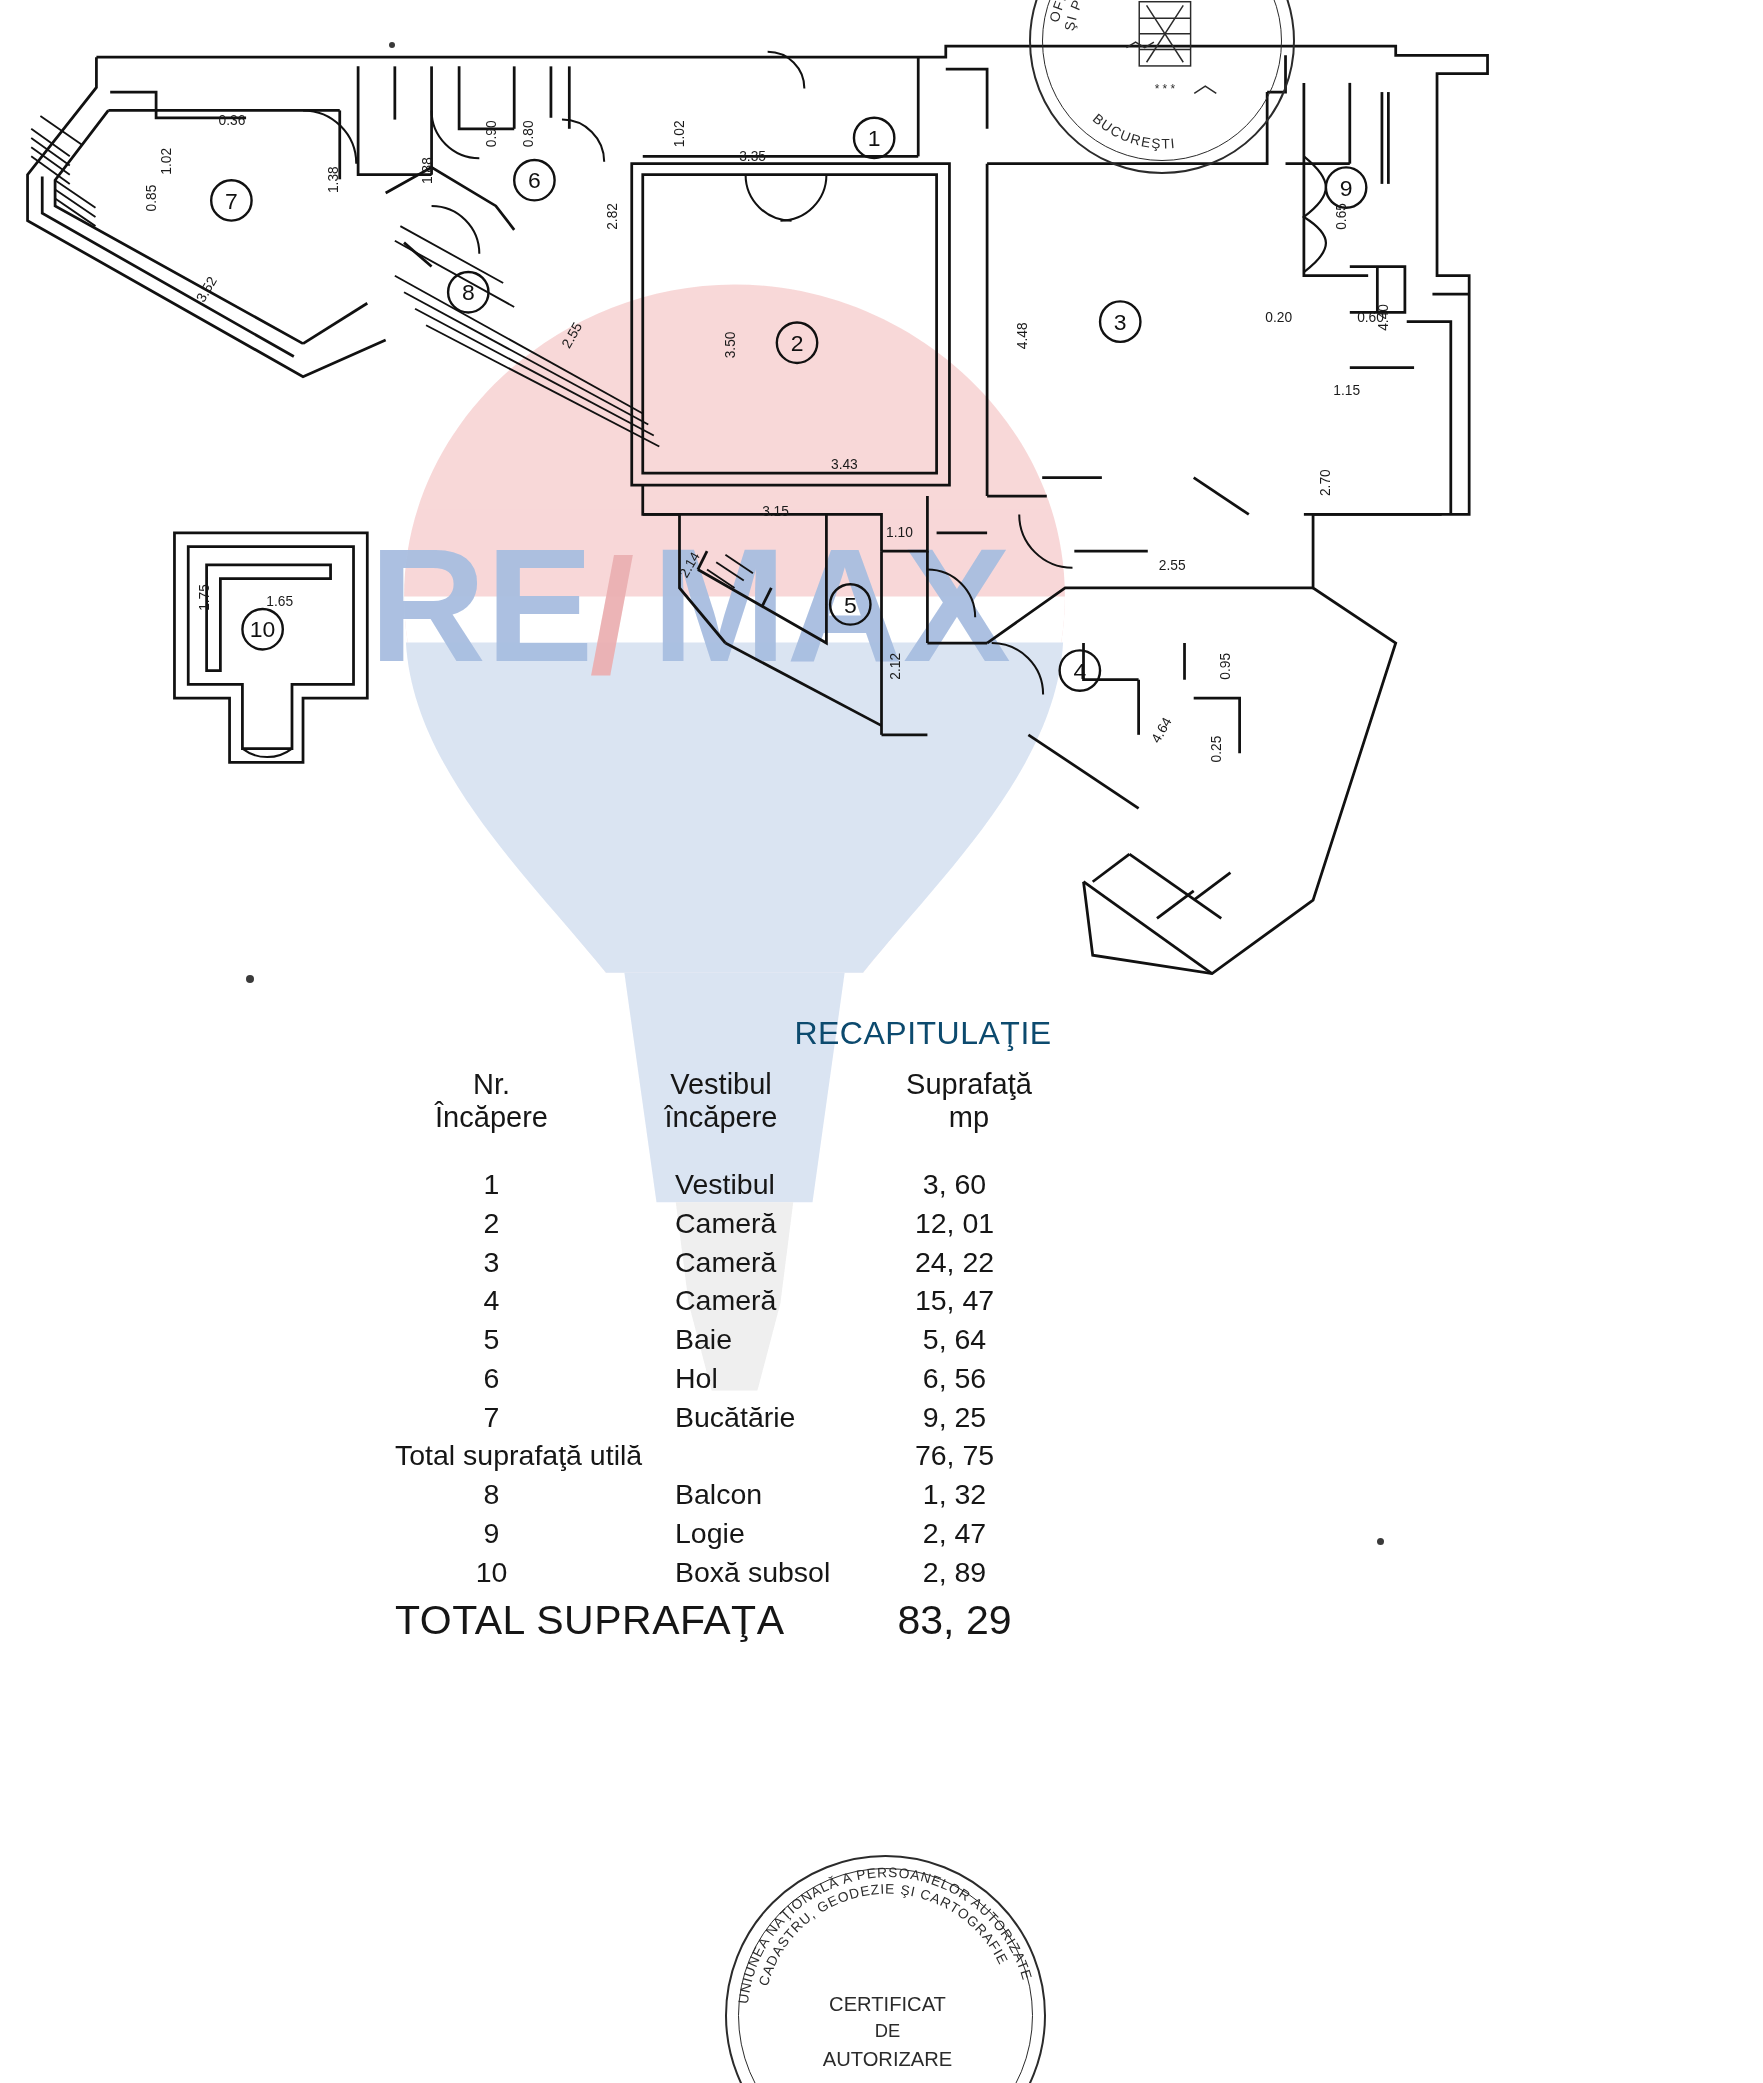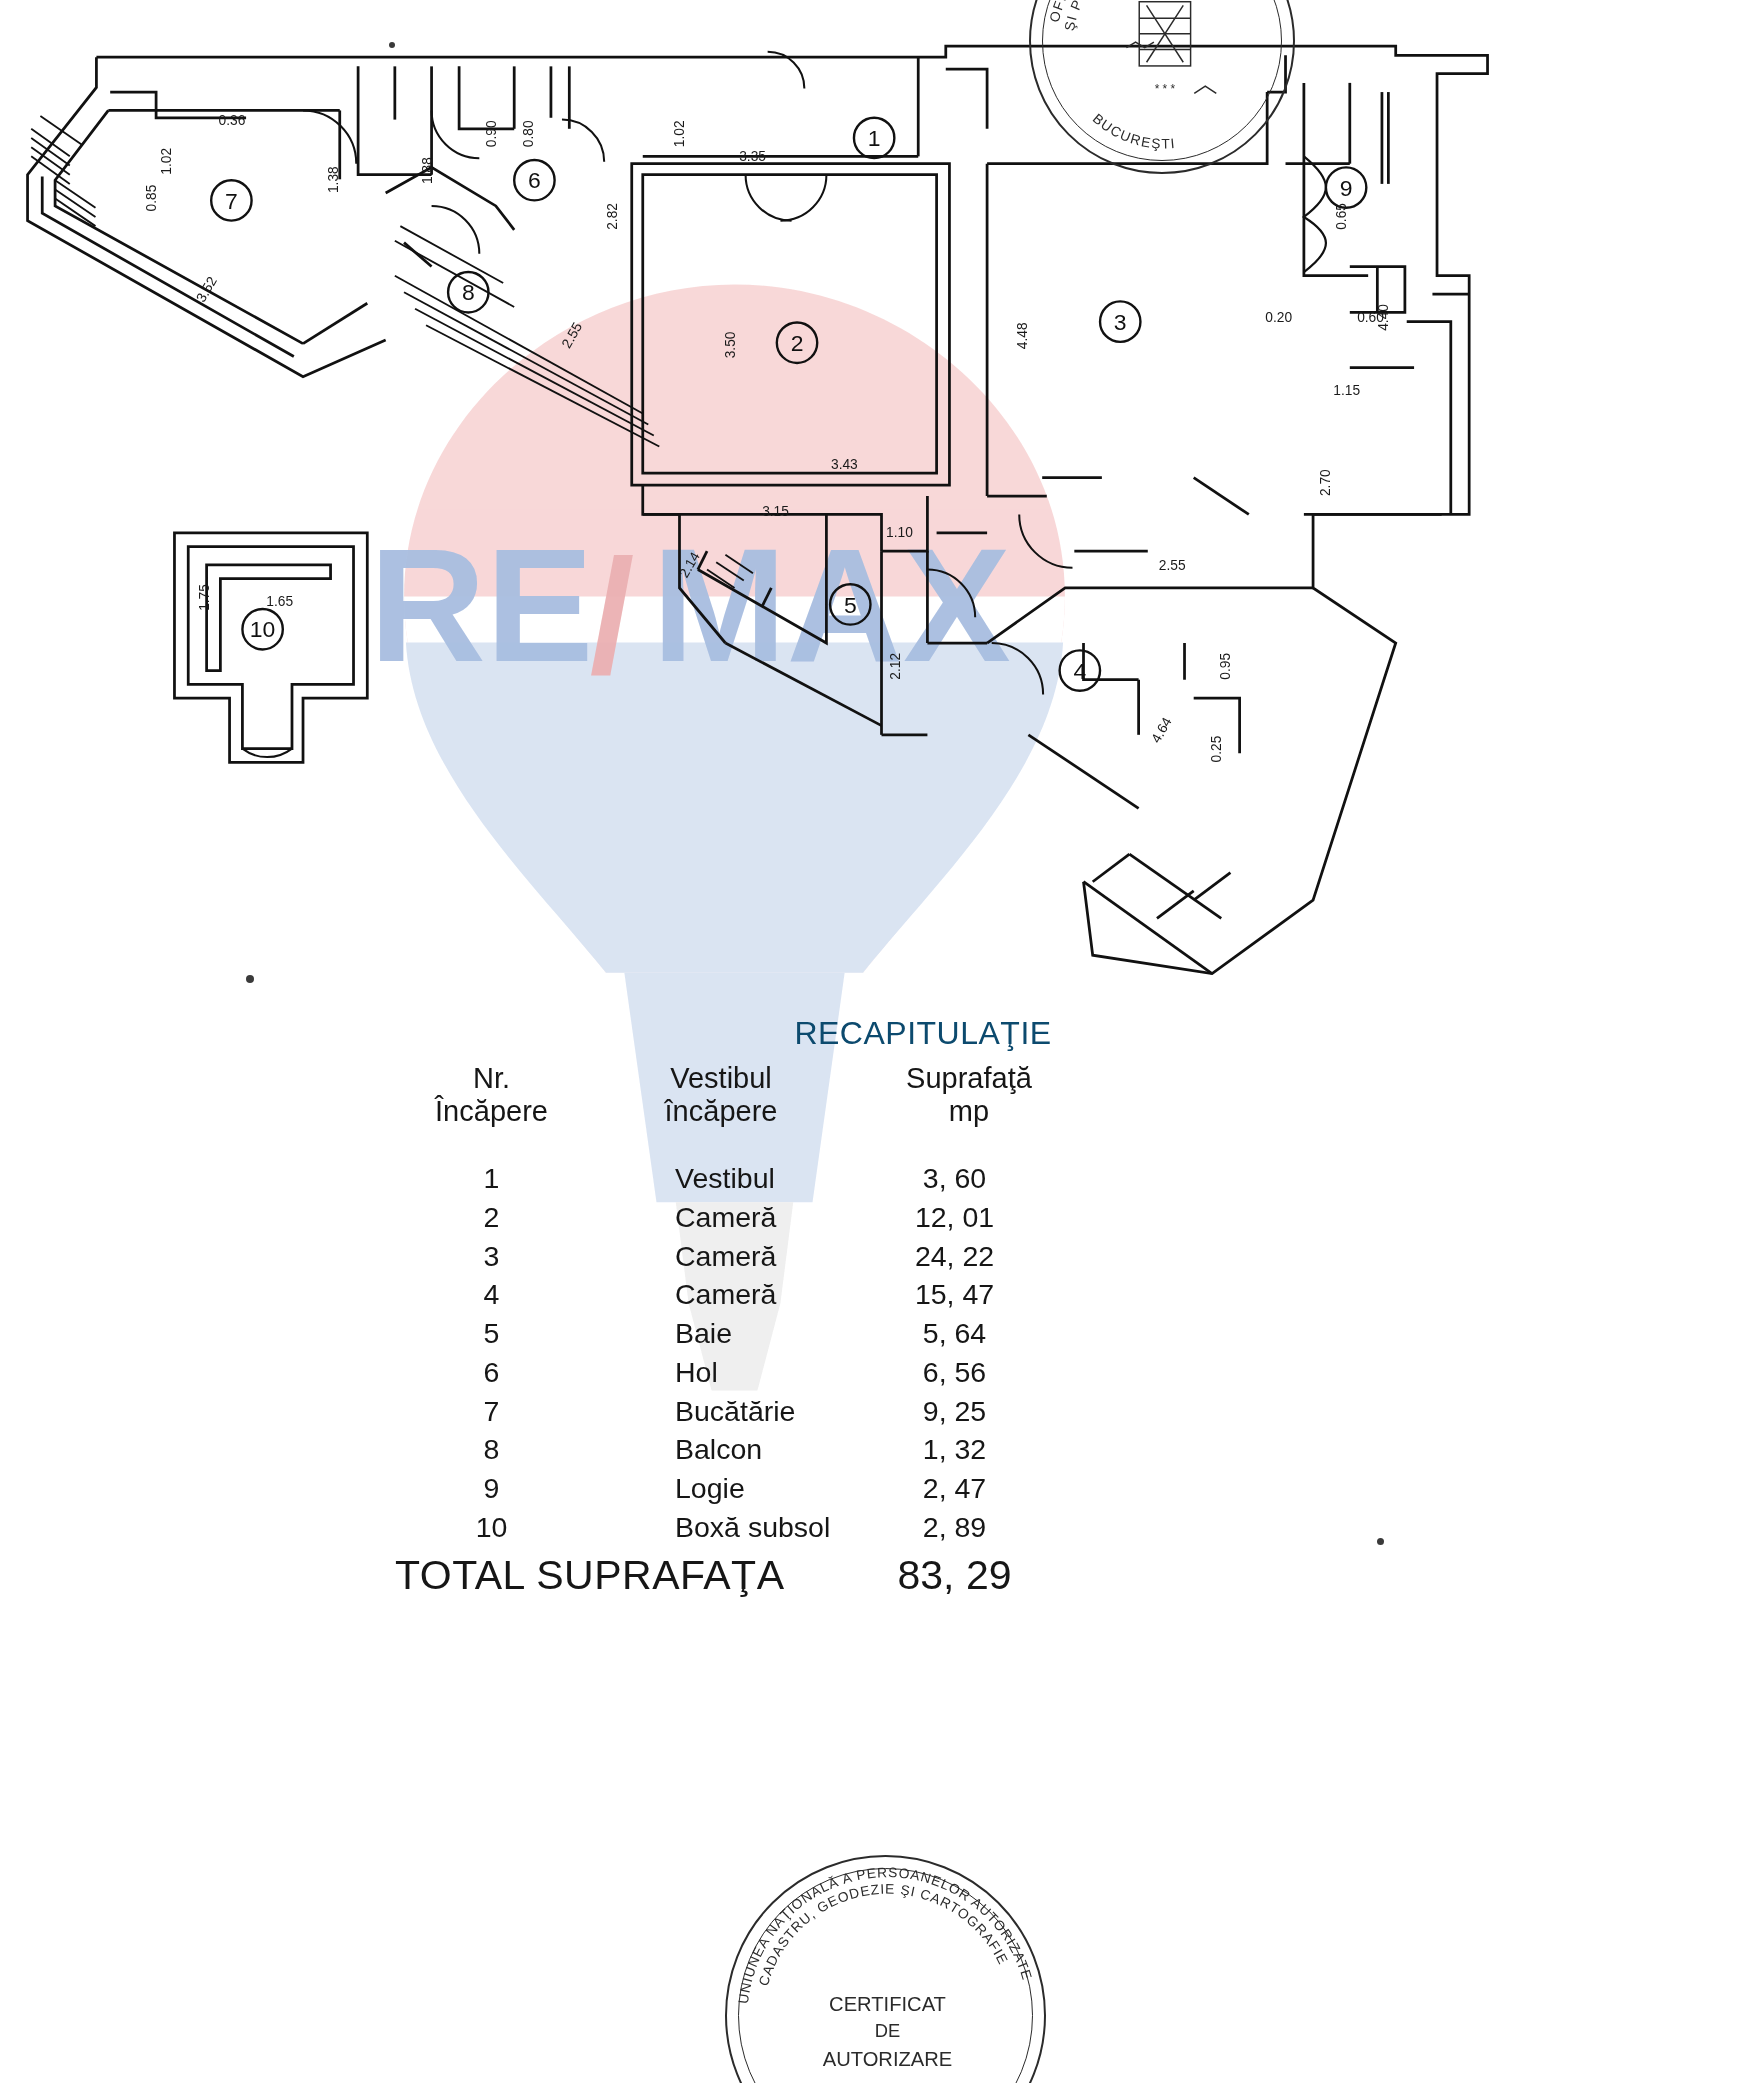--- a/index.html
+++ b/index.html
@@ -64,21 +64,21 @@
   }
   #recap-title {
     text-align: center;
     font-size: 32px;
     letter-spacing: 0.5px;
     margin-left: 83px;
     color: #0c4a6e;
   }
   #recap-head {
     display: flex;
-    margin-top: 10px;
+    margin-top: 16px;
     font-size: 29px;
     color: #161616;
   }
   .hcol { text-align: center; }
   .hcol.nr { width: 193px; }
   .hcol.den { width: 266px; }
   .hcol.sup { width: 230px; }
   .hl2 { display: block; }
 
   #recap-rows { margin-top: 31px; }
@@ -442,20 +442,25 @@
       <div class="c-nr">6</div>
       <div class="c-den">Hol</div>
       <div class="c-sup">6, 56</div>
     </div>
     <div class="rrow">
       <div class="c-nr">7</div>
       <div class="c-den">Bucătărie</div>
       <div class="c-sup">9, 25</div>
     </div>
 
+    <div class="rrow total">
+      <div class="c-nr"></div>
+      <div class="c-den">Total suprafaţă utilă</div>
+      <div class="c-sup">76, 75</div>
+    </div>
 
     <div class="rrow">
       <div class="c-nr">8</div>
       <div class="c-den">Balcon</div>
       <div class="c-sup">1, 32</div>
     </div>
     <div class="rrow">
       <div class="c-nr">9</div>
       <div class="c-den">Logie</div>
       <div class="c-sup">2, 47</div>

